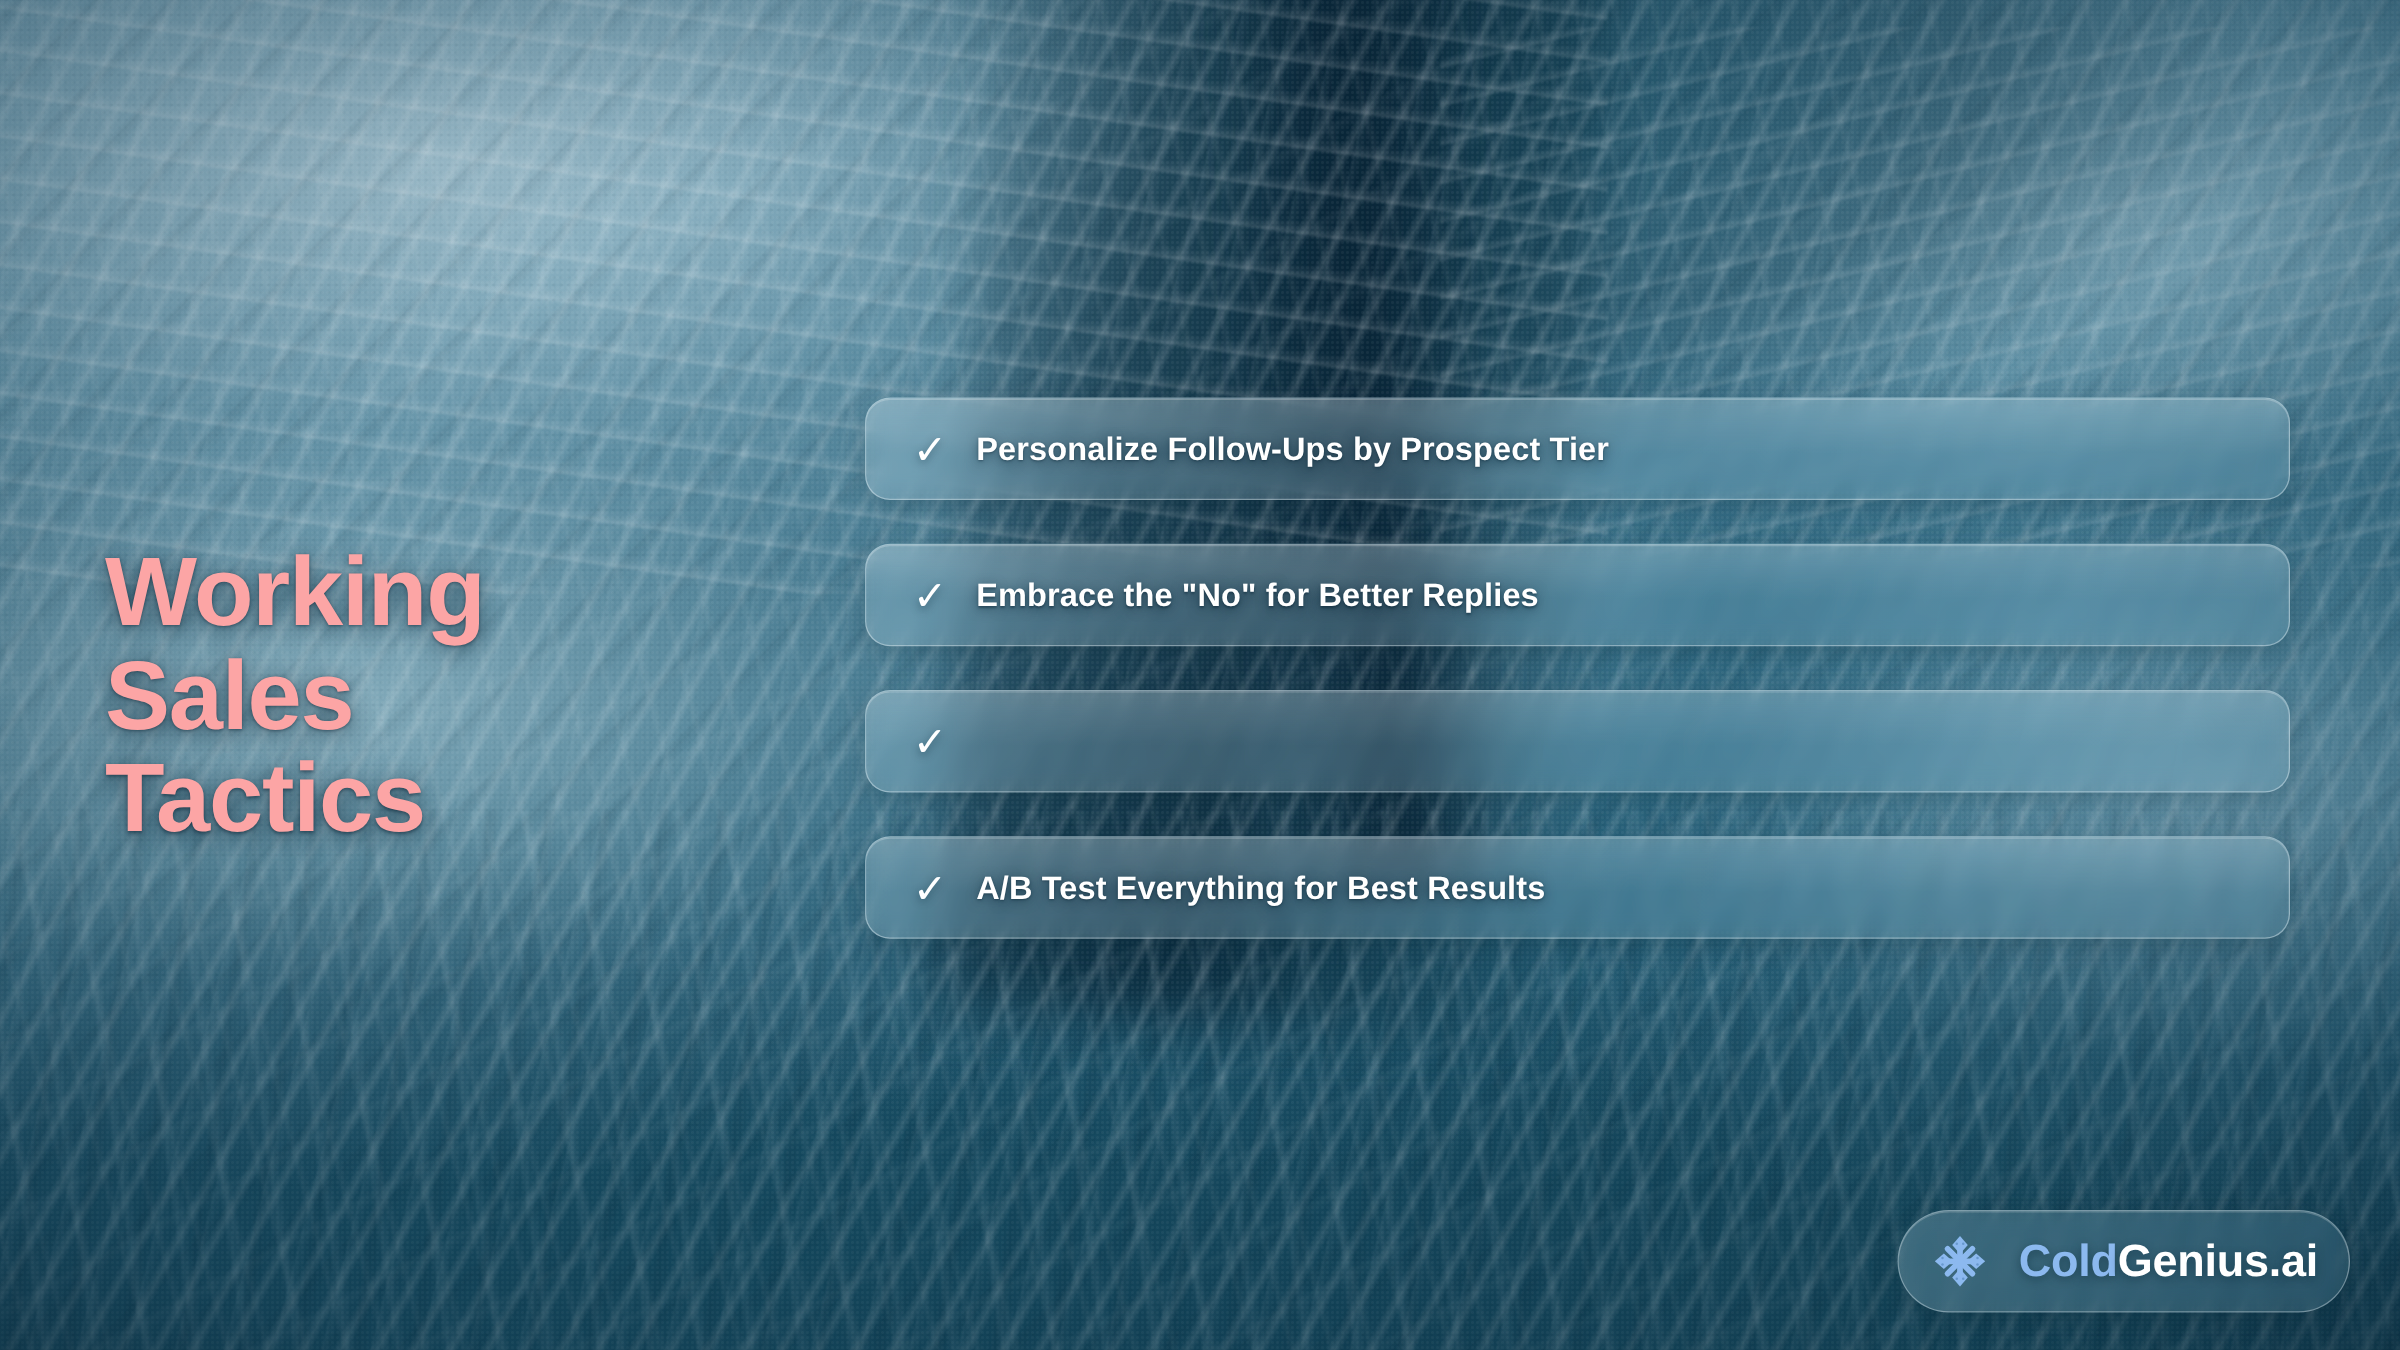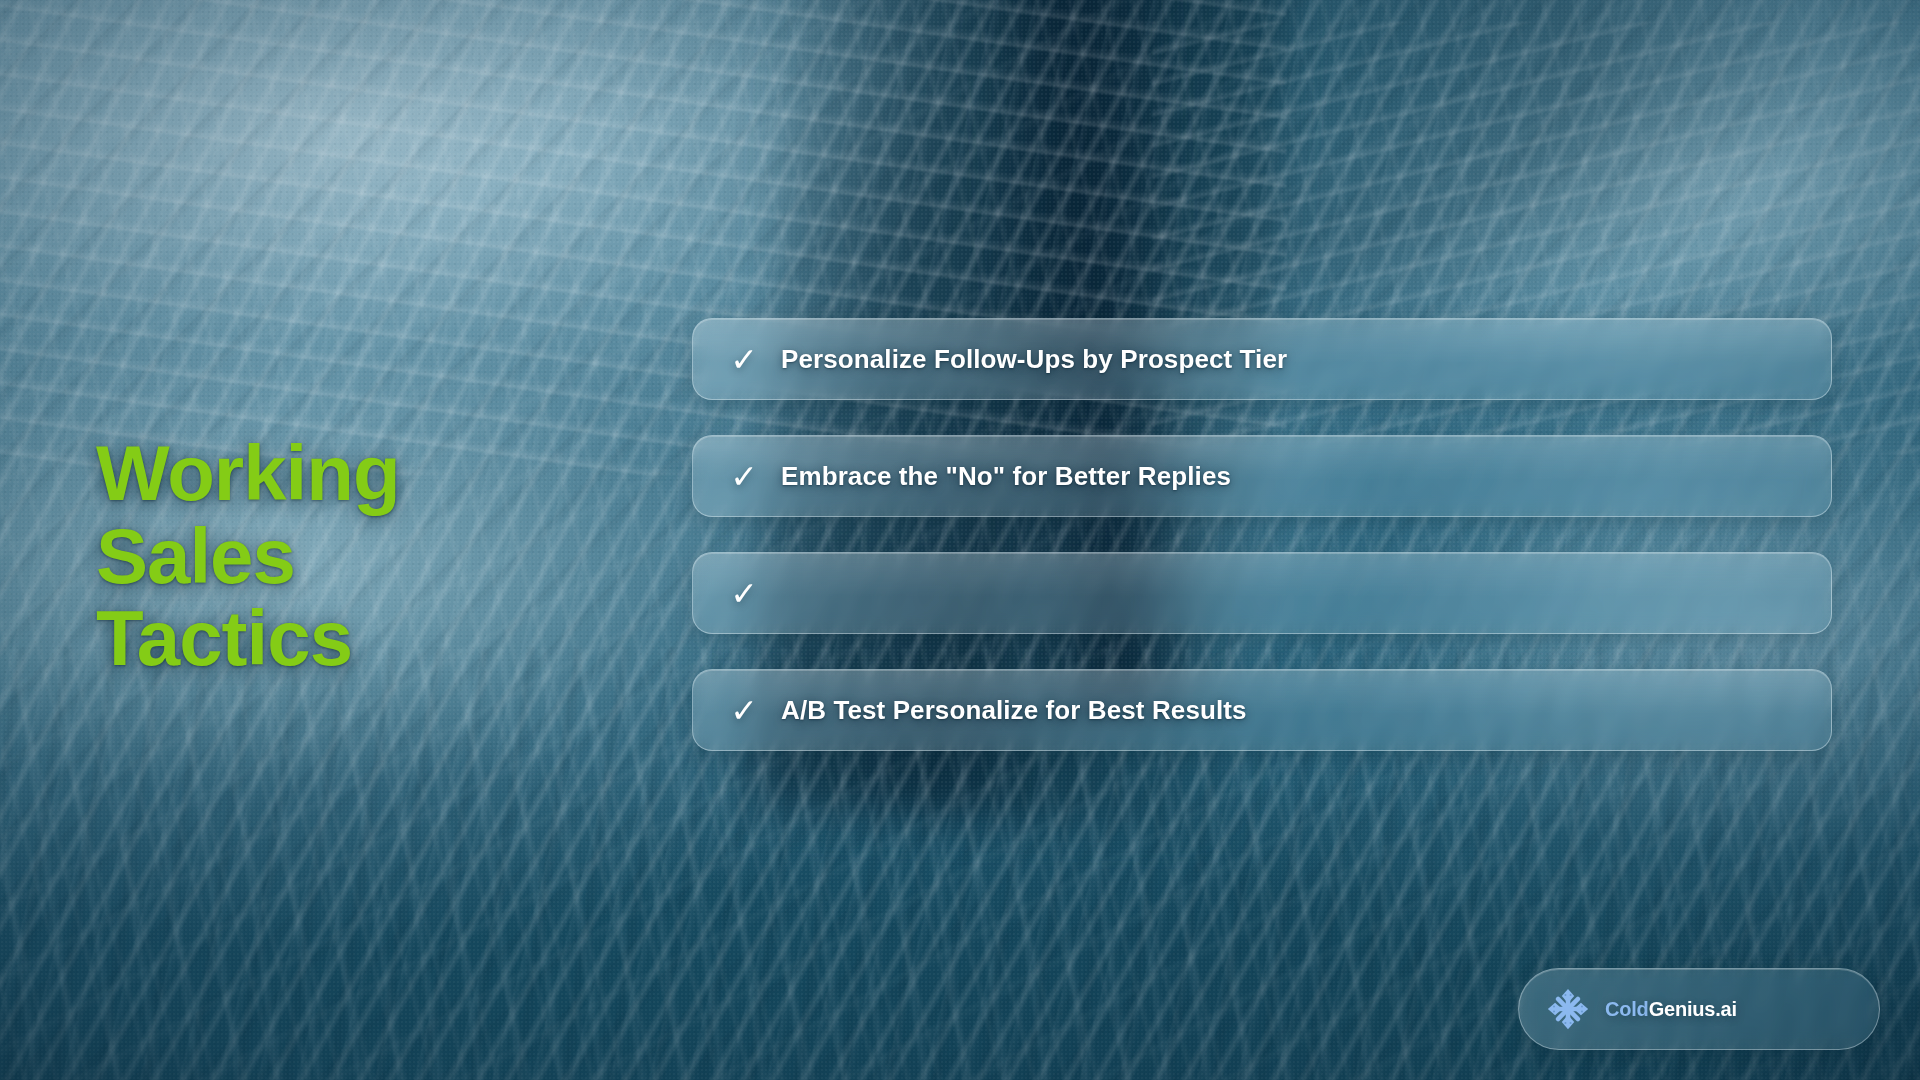--- a/index.html
+++ b/index.html
@@ -130,26 +130,26 @@
   }
   .vignette{
     position:absolute; inset:0;
     background:
       radial-gradient(ellipse 86% 80% at 50% 42%, rgba(0,0,0,0) 42%, rgba(7,32,48,.30) 82%, rgba(5,26,40,.52) 100%);
   }
 
   
   .title{
     position:absolute;
-    left:96px; top:432px;
+    left:84px; top:432px;
     width:520px;
     font-size:78px;
     line-height:1.06;
     font-weight:bold;
-    color:#84cc16;
+    color:#fca5a5;
     letter-spacing:-1px;
     text-shadow:0 3px 18px rgba(6,30,46,.55), 0 1px 3px rgba(6,30,46,.5);
     white-space:pre-line;
   }
 
   
   .cards{
     position:absolute;
     left:692px; top:318px;
     width:1140px;
@@ -212,22 +212,22 @@
     backdrop-filter:blur(9px) saturate(115%);
     -webkit-backdrop-filter:blur(9px) saturate(115%);
   }
   .logo-mark{
     margin-left:26px;
     width:46px; height:46px;
     flex:0 0 auto;
     display:flex; align-items:center; justify-content:center;
   }
   .logo-text{
-    margin-left:14px;
-    font-size:20px;
+    margin-left:24px;
+    font-size:36px;
     font-weight:bold;
     letter-spacing:-.2px;
     white-space:nowrap;
     text-shadow:0 2px 8px rgba(6,30,46,.4);
   }
   .logo-cold{ color:#8cb9ef; }
   .logo-genius{ color:#ffffff; }
 </style>
 </head>
 <body>
@@ -259,21 +259,21 @@
       <span class="check">✓</span>
       <span class="card-label">Embrace the "No" for Better Replies</span>
     </div>
 
     <div class="card">
       <span class="check">✓</span>
     </div>
 
     <div class="card">
       <span class="check">✓</span>
-      <span class="card-label">A/B Test Personalize for Best Results</span>
+      <span class="card-label">A/B Test Everything for Best Results</span>
     </div>
 
   </div>
 
   <div class="logo-pill">
     <span class="logo-mark">
       <svg width="46" height="46" viewBox="0 0 48 48" aria-hidden="true">
         <g fill="#8cb9ef">
           <path d="M24 3 L30.5 10.5 L24 18 L17.5 10.5 Z"></path>
           <path d="M24 30 L30.5 37.5 L24 45 L17.5 37.5 Z"></path>

